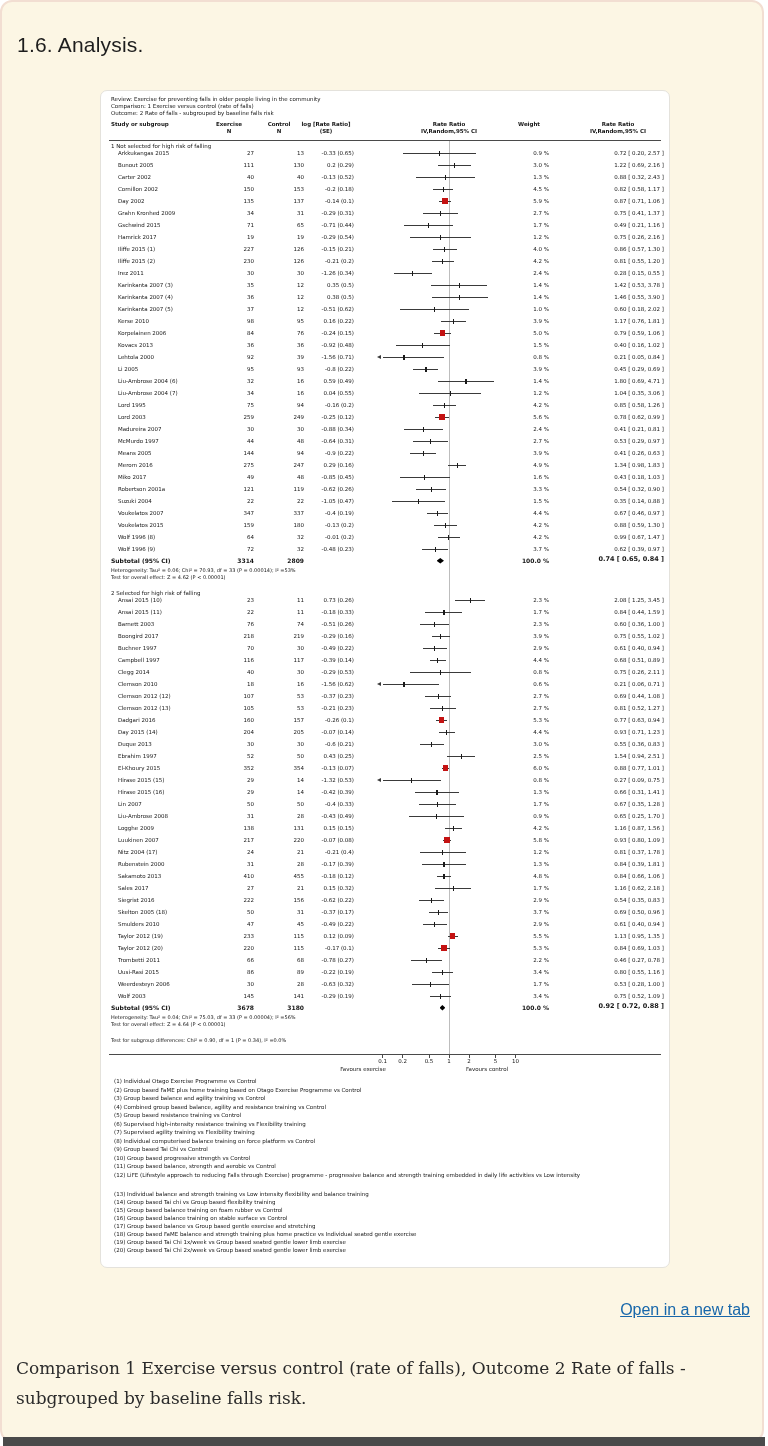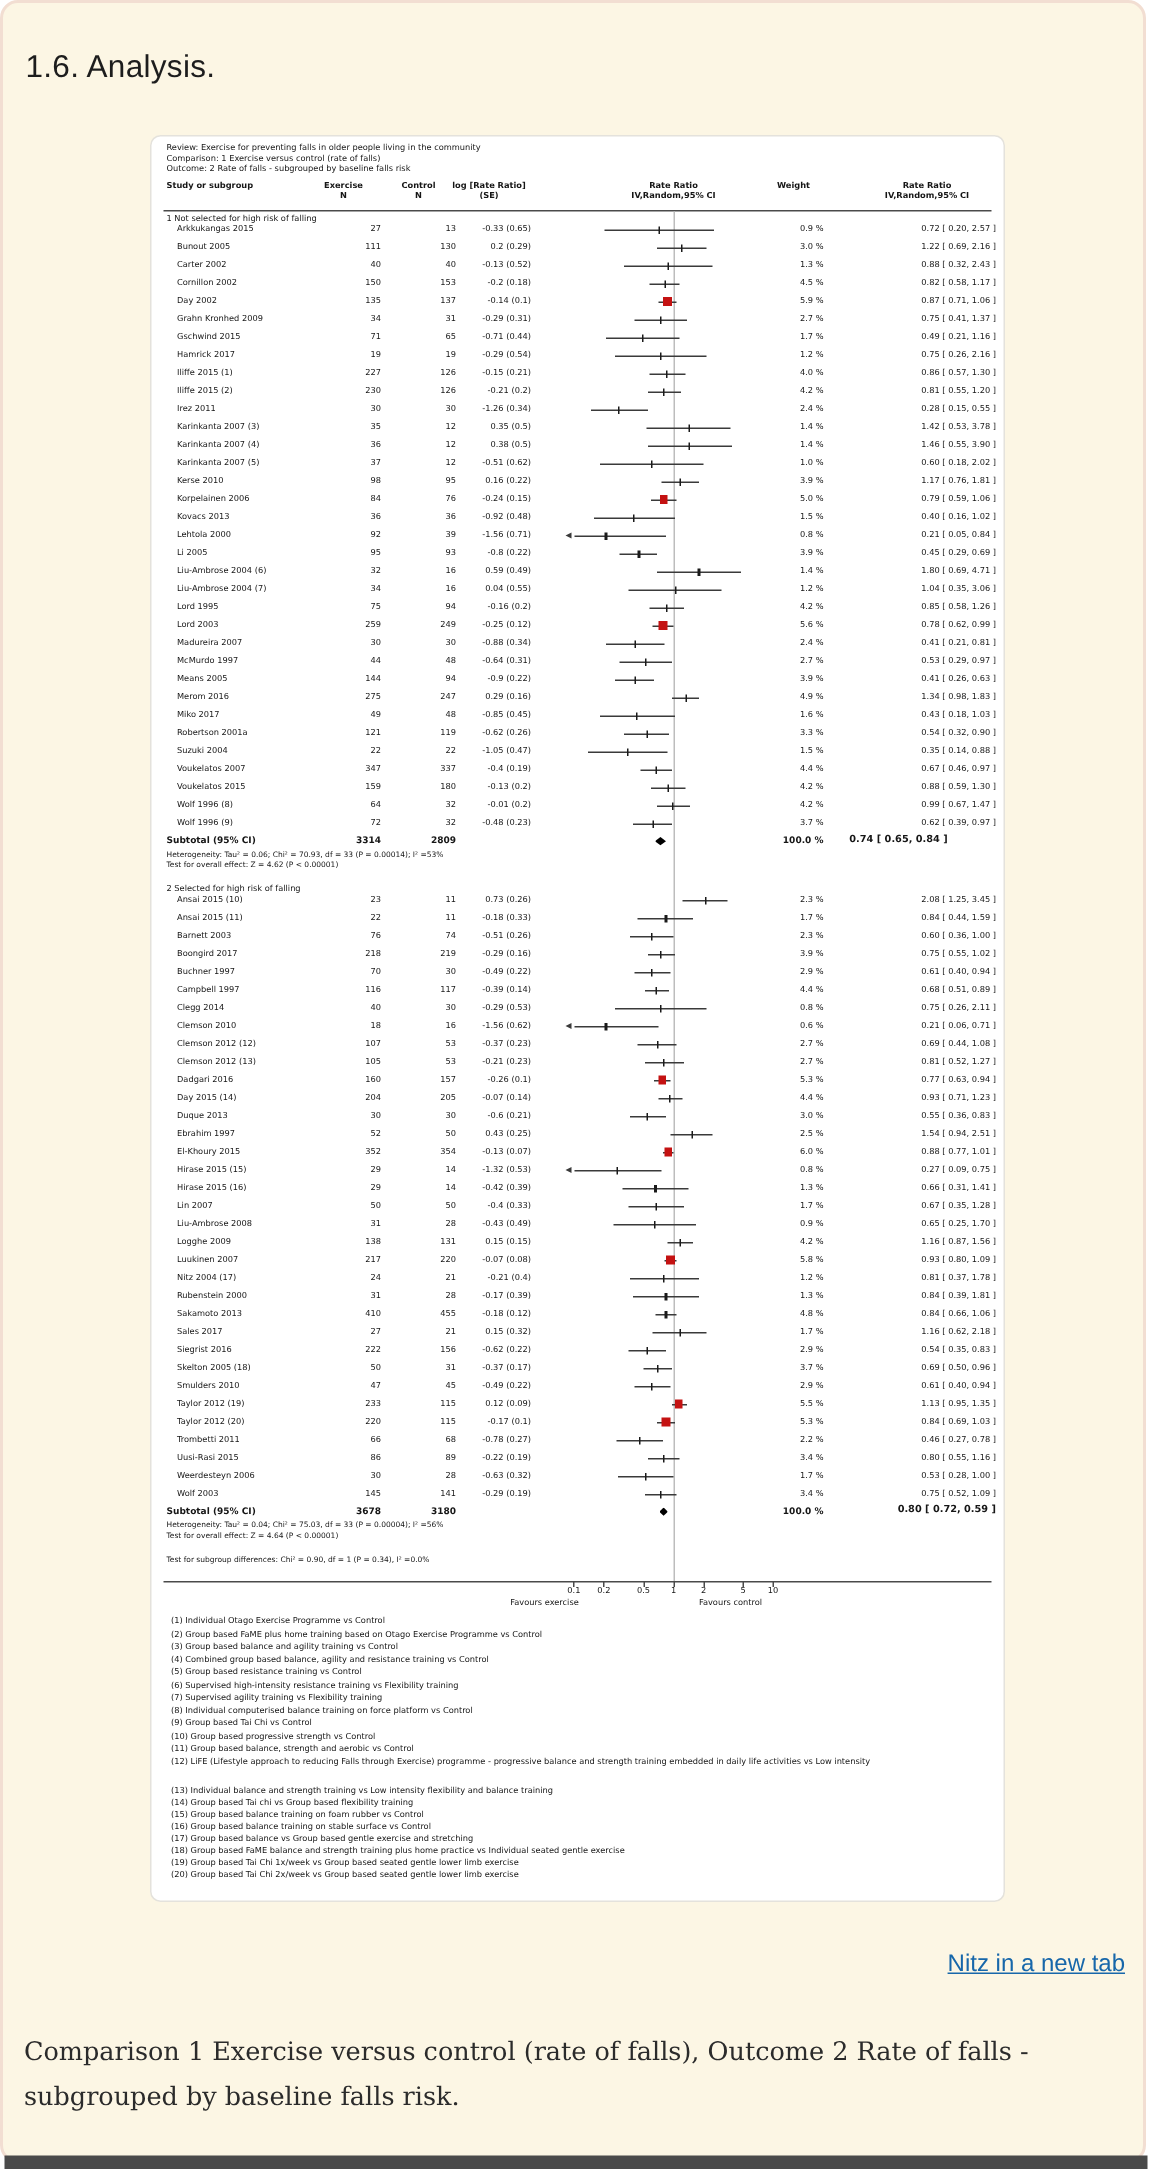--- a/index.html
+++ b/index.html
@@ -322,21 +322,21 @@
       <div class="t ra" style="left: 143px; top: 455px; width: 60px;">32</div>
       <div class="t ra" style="left: 188px; top: 455px; width: 65px;">-0.48 (0.23)</div>
       <div class="t ra" style="left: 398px; top: 455px; width: 50px;">3.7 %</div>
       <div class="t ra" style="left: 433px; top: 455px; width: 130px;">0.62 [ 0.39, 0.97 ]</div>
       <div class="ci" style="left: 320.8px; top: 458px; width: 26.3px; background: rgb(58, 58, 58);"></div>
       <div class="tickm" style="left: 333.6px; top: 455.5px; width: 1.2px; height: 5px;"></div>
       <div class="t b s6" style="left: 10px; top: 466px;">Subtotal (95% CI)</div>
       <div class="t ra b s6" style="left: 93px; top: 466px; width: 60px;">3314</div>
       <div class="t ra b s6" style="left: 143px; top: 466px; width: 60px;">2809</div>
       <div class="t ra b s6" style="left: 398px; top: 466px; width: 50px;">100.0 %</div>
-      <div class="t ra b s65" style="left: 433px; top: 465px; width: 130px; text-align: center;">0.74 [ 0.65, 0.84 ]</div>
+      <div class="t ra b s65" style="left: 433px; top: 465px; width: 130px;">0.74 [ 0.65, 0.84 ]</div>
       <div class="dia" style="left: 335.6px; top: 467px; width: 7.4px; height: 5.5px;"></div>
       <div class="t s5" style="left: 10px; top: 476px;">Heterogeneity: Tau² = 0.06; Chi² = 70.93, df = 33 (P = 0.00014); I² =53%</div>
       <div class="t s5" style="left: 10px; top: 483px;">Test for overall effect: Z = 4.62 (P &lt; 0.00001)</div>
       <div class="t" style="left: 10px; top: 499px;">2 Selected for high risk of falling</div>
       <div class="t" style="left: 17px; top: 506px;">Ansai 2015 (10)</div>
       <div class="t ra" style="left: 93px; top: 506px; width: 60px;">23</div>
       <div class="t ra" style="left: 143px; top: 506px; width: 60px;">11</div>
       <div class="t ra" style="left: 188px; top: 506px; width: 65px;">0.73 (0.26)</div>
       <div class="t ra" style="left: 398px; top: 506px; width: 50px;">2.3 %</div>
       <div class="t ra" style="left: 433px; top: 506px; width: 130px;">2.08 [ 1.25, 3.45 ]</div>
@@ -605,21 +605,21 @@
       <div class="t ra" style="left: 143px; top: 902px; width: 60px;">141</div>
       <div class="t ra" style="left: 188px; top: 902px; width: 65px;">-0.29 (0.19)</div>
       <div class="t ra" style="left: 398px; top: 902px; width: 50px;">3.4 %</div>
       <div class="t ra" style="left: 433px; top: 902px; width: 130px;">0.75 [ 0.52, 1.09 ]</div>
       <div class="ci" style="left: 329.1px; top: 905px; width: 21.3px; background: rgb(58, 58, 58);"></div>
       <div class="tickm" style="left: 339.1px; top: 902.5px; width: 1.2px; height: 5px;"></div>
       <div class="t b s6" style="left: 10px; top: 913px;">Subtotal (95% CI)</div>
       <div class="t ra b s6" style="left: 93px; top: 913px; width: 60px;">3678</div>
       <div class="t ra b s6" style="left: 143px; top: 913px; width: 60px;">3180</div>
       <div class="t ra b s6" style="left: 398px; top: 913px; width: 50px;">100.0 %</div>
-      <div class="t ra b s65" style="left: 433px; top: 912px; width: 130px;">0.80 [ 0.72, 0.59 ]</div>
+      <div class="t ra b s65" style="left: 433px; top: 912px; width: 130px;">0.92 [ 0.72, 0.88 ]</div>
       <div class="dia" style="left: 338.5px; top: 914px; width: 5.8px; height: 5.5px;"></div>
       <div class="t s5" style="left: 10px; top: 923px;">Heterogeneity: Tau² = 0.04; Chi² = 75.03, df = 33 (P = 0.00004); I² =56%</div>
       <div class="t s5" style="left: 10px; top: 930px;">Test for overall effect: Z = 4.64 (P &lt; 0.00001)</div>
       <div class="t s5" style="left: 10px; top: 946px;">Test for subgroup differences: Chi² = 0.90, df = 1 (P = 0.34), I² =0.0%</div>
       <div class="ln" style="left: 8px; top: 963px; width: 552px;"></div>
       <div class="tickm" style="left: 281.1px; top: 963px; width: 1px; height: 3.5px; background: rgb(74, 74, 74);"></div>
       <div class="t ctr" style="left: 271.6px; top: 967px; width: 20px;">0.1</div>
       <div class="tickm" style="left: 301.1px; top: 963px; width: 1px; height: 3.5px; background: rgb(74, 74, 74);"></div>
       <div class="t ctr" style="left: 291.6px; top: 967px; width: 20px;">0.2</div>
       <div class="tickm" style="left: 327.5px; top: 963px; width: 1px; height: 3.5px; background: rgb(74, 74, 74);"></div>
@@ -650,15 +650,15 @@
       <div class="t" style="left: 13px; top: 1108px;">(14) Group based Tai chi vs Group based flexibility training</div>
       <div class="t" style="left: 13px; top: 1116px;">(15) Group based balance training on foam rubber vs Control</div>
       <div class="t" style="left: 13px; top: 1124px;">(16) Group based balance training on stable surface vs Control</div>
       <div class="t" style="left: 13px; top: 1132px;">(17) Group based balance vs Group based gentle exercise and stretching</div>
       <div class="t" style="left: 13px; top: 1140px;">(18) Group based FaME balance and strength training plus home practice vs Individual seated gentle exercise</div>
       <div class="t" style="left: 13px; top: 1148px;">(19) Group based Tai Chi 1x/week vs Group based seated gentle lower limb exercise</div>
       <div class="t" style="left: 13px; top: 1156px;">(20) Group based Tai Chi 2x/week vs Group based seated gentle lower limb exercise</div>
     </div>
 </div>
 
-<a class="open-link">Nitz in a new tab</a>
+<a class="open-link">Open in a new tab</a>
 <div class="caption">Comparison 1 Exercise versus control (rate of falls), Outcome 2 Rate of falls - subgrouped by baseline falls risk.</div>
 <div class="bottom-bar"></div>
 
 </body></html>

